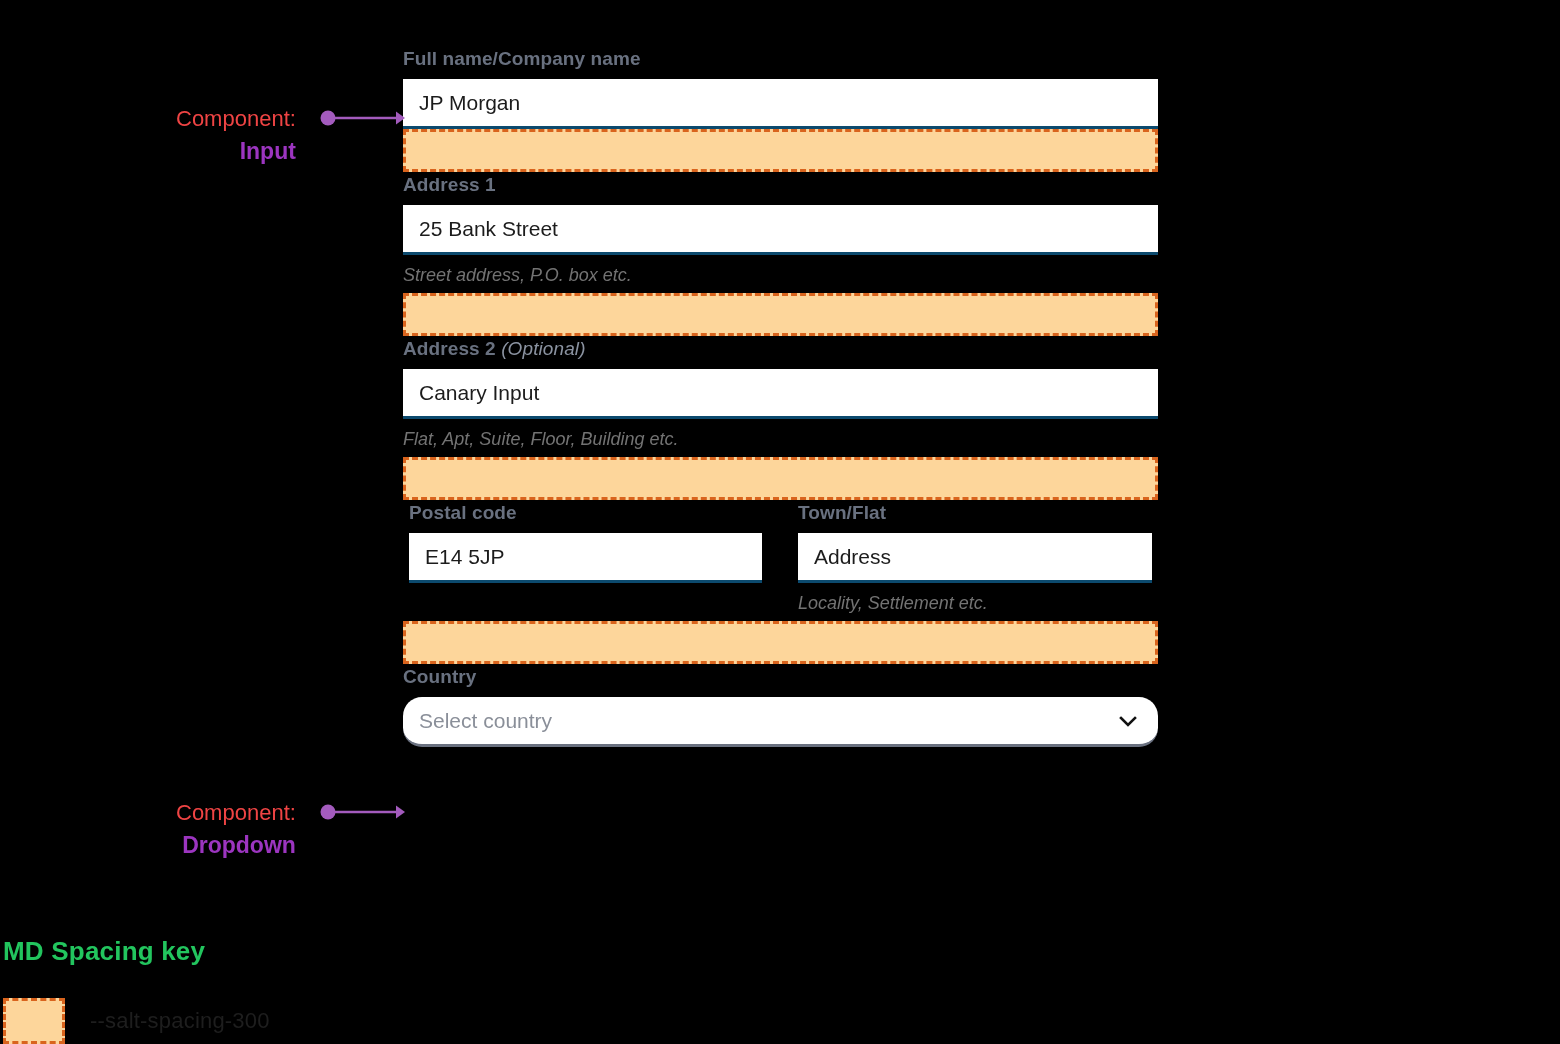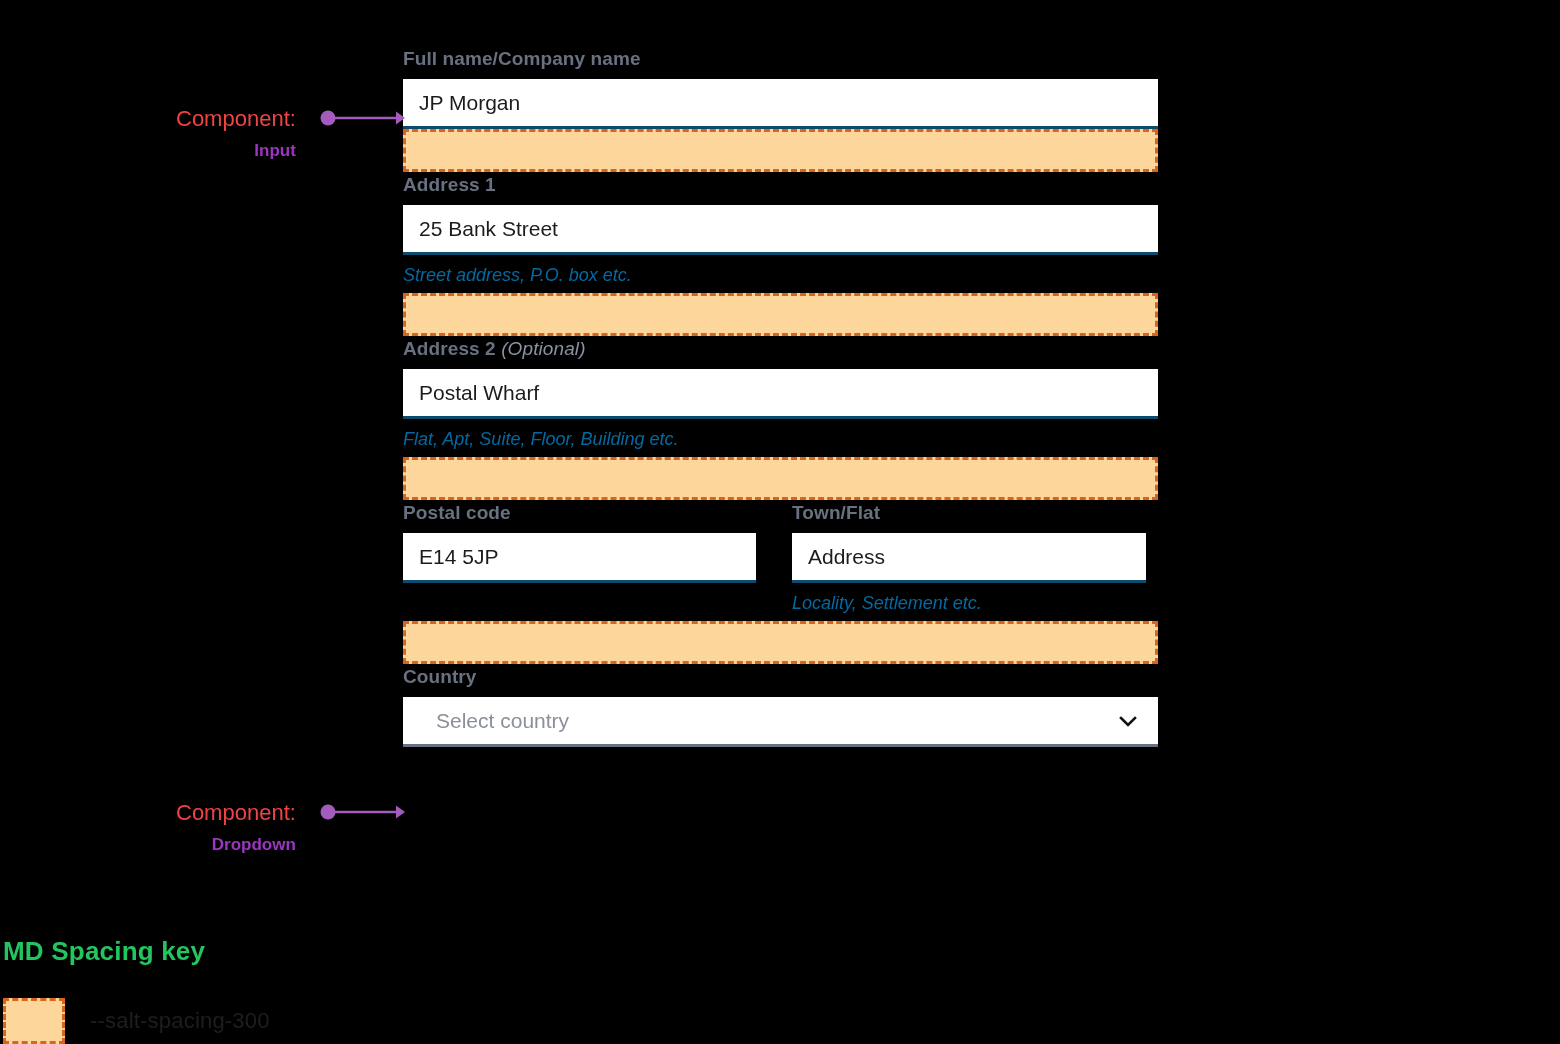--- a/index.html
+++ b/index.html
@@ -52,55 +52,57 @@
     align-items: center;
     padding: 0 16px;
     font-size: 21px;
     color: #1c1c1c;
     font-family: "Liberation Sans", sans-serif;
   }
 
   .helper-text {
     font-size: 18px;
     font-style: italic;
-    color: #0369a1;
+    color: #737373;
     line-height: 24px;
     margin-top: 8px;
     margin-bottom: 6px;
   }
 
   .spacer-300 {
     width: 100%;
     height: 43px;
     background: #fdd69b;
     border: 3px dashed #d9641d;
     margin-top: 3px;
   }
   .spacer-300.tight { margin-top: 0; }
 
   
   .two-col {
     display: flex;
     gap: 36px;
+    justify-content: center;
   }
   .col-postal { width: 353px; }
   .col-town   { width: 354px; }
 
   
   .dropdown {
     position: relative;
     width: 100%;
     height: 50px;
     background: #ffffff;
     border-bottom: 3px solid #6a7180;
     display: flex;
     align-items: center;
-    padding: 0 33px;
+    padding: 0 16px;
     font-size: 21px;
     color: #8a8f99;
+    border-radius: 19px;
   }
   .chevron-down {
     position: absolute;
     right: 18px;
     top: 50%;
     transform: translateY(-50%);
     width: 24px;
     height: 24px;
   }
 
@@ -116,21 +118,21 @@
     white-space: nowrap;
   }
   .annotation-text .a-top {
     display: block;
     font-size: 22px;
     color: #ef4444;
     font-weight: 400;
   }
   .annotation-text .a-bottom {
     display: block;
-    font-size: 17px;
+    font-size: 23px;
     color: #9c35c0;
     font-weight: 700;
   }
   .leader {
     position: absolute;
     height: 22px;
   }
 
   
   .legend-title {
@@ -184,21 +186,21 @@
       <span>25 Bank Street</span>
     </div>
     <div class="helper-text">Street address, P.O. box etc.</div>
     <div class="spacer-300 tight"></div>
 
     <div class="field-label">
       <span>Address 2</span>
       <span class="optional">(Optional)</span>
     </div>
     <div class="text-input">
-      <span>Postal Wharf</span>
+      <span>Canary Input</span>
     </div>
     <div class="helper-text">Flat, Apt, Suite, Floor, Building etc.</div>
     <div class="spacer-300 tight"></div>
 
     <div class="two-col">
       <div class="col-postal">
         <div class="field-label">
           <span>Postal code</span>
         </div>
         <div class="text-input">

